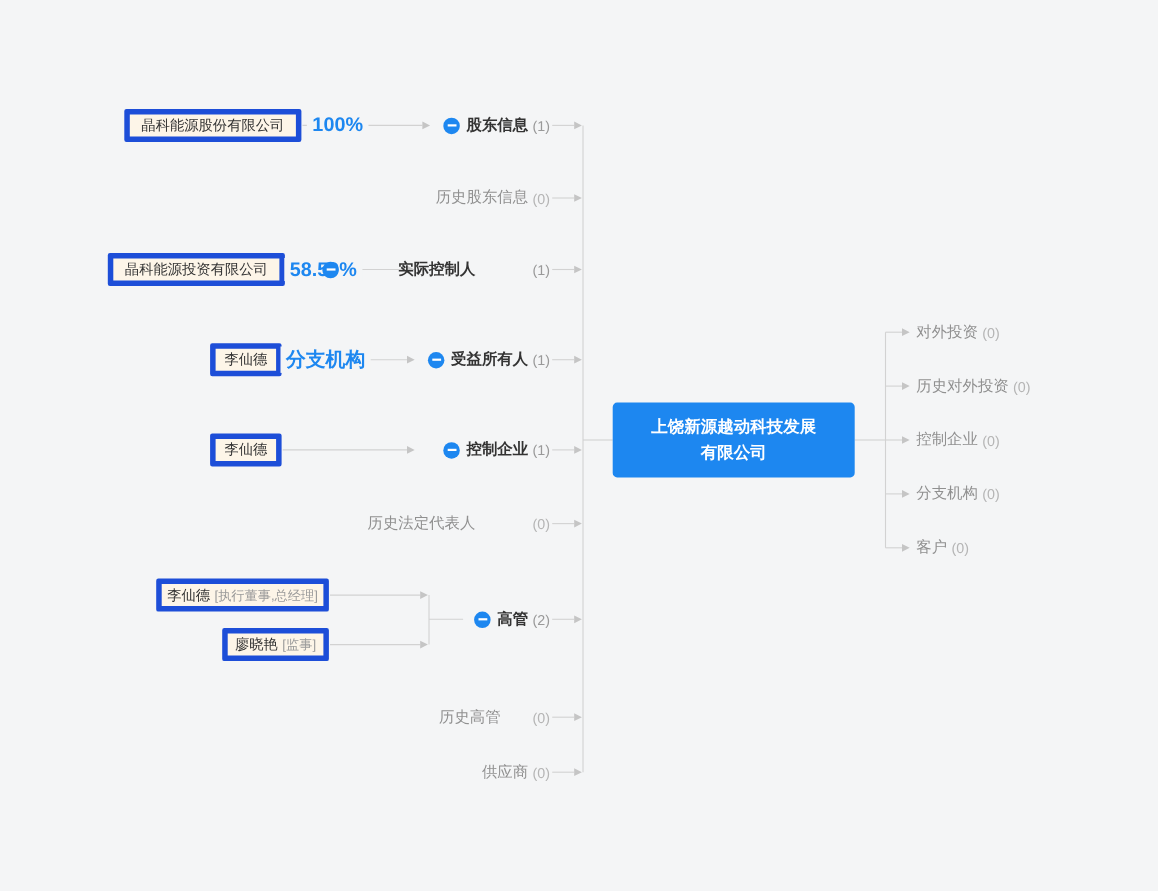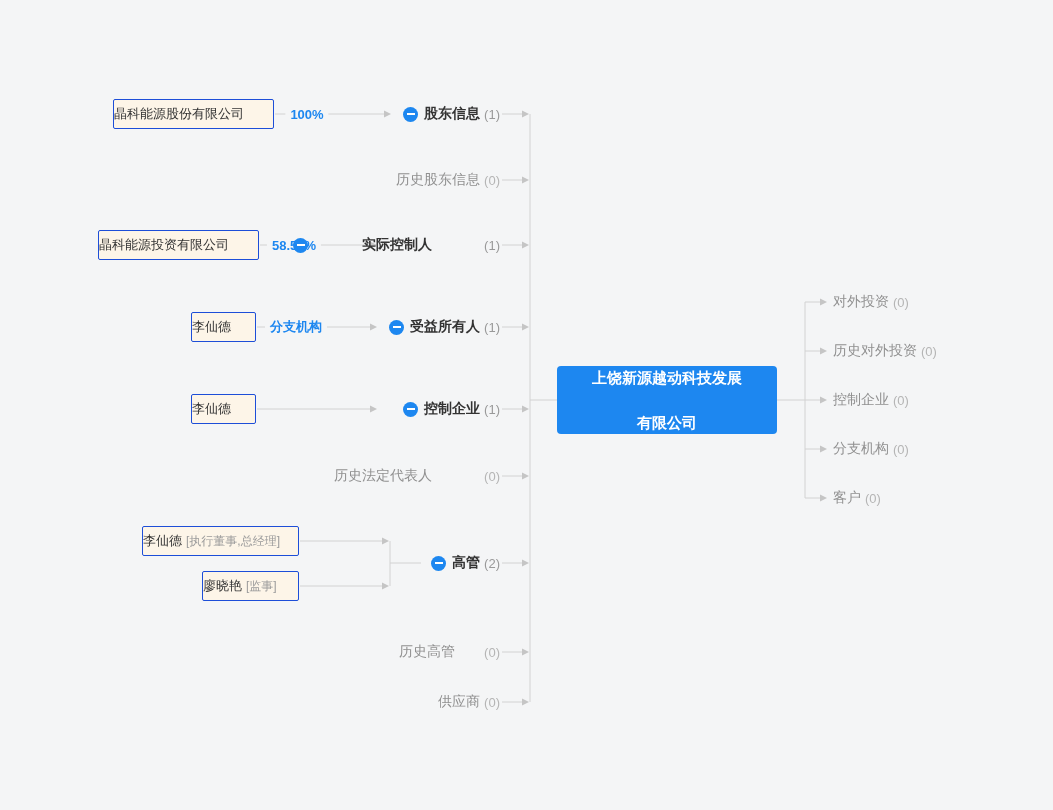--- a/index.html
+++ b/index.html
@@ -12,38 +12,39 @@
     overflow: hidden;
     font-family: "Liberation Sans", "DejaVu Sans", sans-serif;
   }
   .lines-svg { position: absolute; left: 0; top: 0; }
 
   
   .entity {
     position: absolute;
     height: 30px;
     background: #fdf5e8;
-    border: 1px solid #1d4ed8;
+    border: 5px solid #1d4ed8;
     border-radius: 2px;
     display: flex;
     align-items: center;
+    justify-content: center;
     white-space: nowrap;
     cursor: pointer;
   }
   .entity-name { font-size: 13px; color: #333; }
   .entity-role { font-size: 12px; color: #9b9b9b; margin-left: 4px; }
 
   
   .edge-label {
     position: absolute;
     transform: translate(-50%, -50%);
     background: #f4f5f6;
     padding: 0 5px;
     color: #1d87f0;
-    font-size: 13px;
+    font-size: 18px;
     font-weight: bold;
     white-space: nowrap;
   }
 
   
   .cat-row {
     position: absolute;
     height: 22px;
     display: flex;
     align-items: center;
@@ -80,21 +81,21 @@
     left: 557px; top: 366px;
     width: 220px; height: 68px;
     background: #1d87f0;
     border-radius: 4px;
     color: #fff;
     font-size: 15px;
     font-weight: bold;
     display: flex;
     flex-direction: column;
     align-items: center;
-    justify-content: space-between;
+    justify-content: center;
     text-align: center;
     line-height: 1.55;
     cursor: pointer;
   }
 </style>
 </head>
 <body>
 
 <div class="canvas">
 

